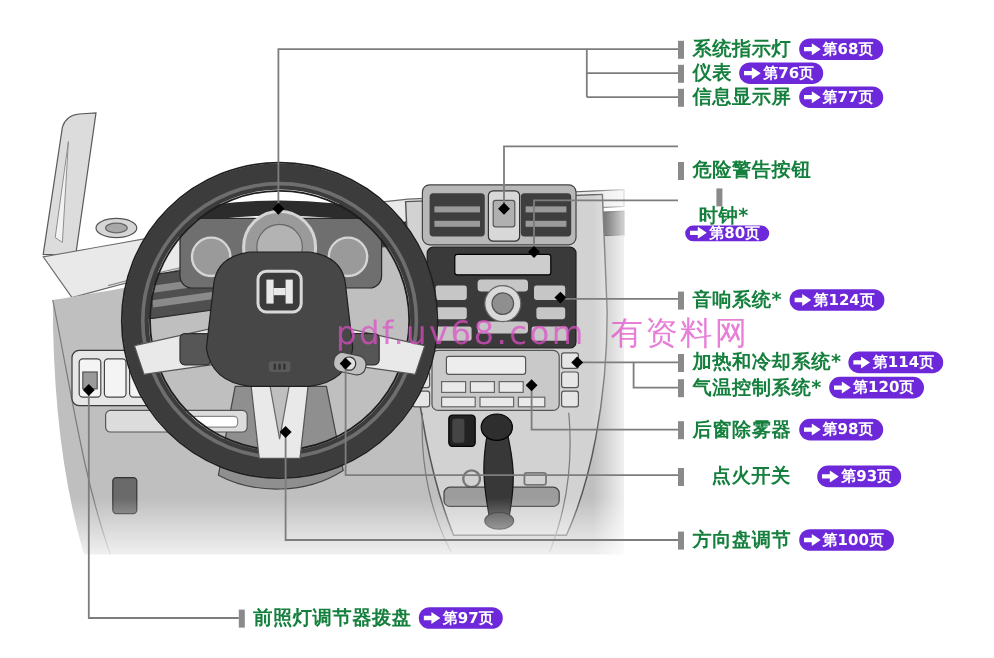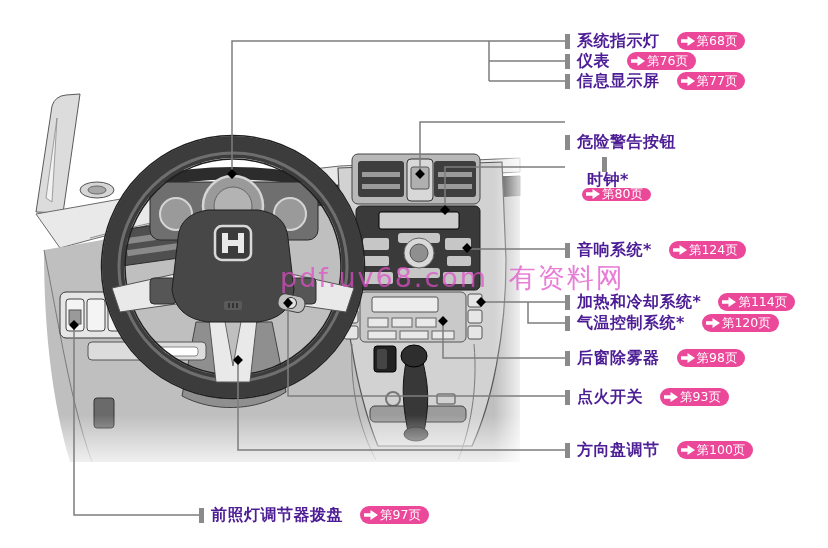--- a/index.html
+++ b/index.html
@@ -10,31 +10,31 @@
   .drawing{position:absolute;left:0;top:0;}
   .watermark{
     position:absolute;left:280px;top:260px;width:330px;
     font-size:27px;font-weight:500;letter-spacing:2px;word-spacing:10px;
     color:rgba(222,77,199,0.72);white-space:nowrap;z-index:3;pointer-events:none;
   }
   .callout-row{
     position:absolute;height:22px;display:flex;align-items:center;z-index:4;white-space:nowrap;
   }
   .tick{display:inline-block;width:5px;height:15px;background:#8a8a8a;margin-right:7px;flex:0 0 auto;}
-  .callout-label{font-size:16px;font-weight:700;color:#4c1d95;letter-spacing:0.5px;line-height:1;}
+  .callout-label{font-size:16px;font-weight:700;color:#15803d;letter-spacing:0.5px;line-height:1;}
   .page-badge{
-    display:inline-flex;align-items:center;gap:2px;margin-left:17px;
-    background:#ec4899;color:#fff;border-radius:9px;height:18px;padding:0 8px 0 4px;
-    font-size:12.5px;font-weight:400;line-height:1;
+    display:inline-flex;align-items:center;gap:2px;margin-left:6px;
+    background:#6d28d9;color:#fff;border-radius:9px;height:18px;padding:0 8px 0 4px;
+    font-size:12.5px;font-weight:700;line-height:1;
   }
   .page-badge svg{display:block;}
   .r0{left:565px;top:30px;}  .r1{left:565px;top:50px;}  .r2{left:565px;top:70px;}
   .r3{left:565px;top:111px;margin-top:20px;} .r4{left:565px;top:157px;flex-direction:column;} .r5{left:565px;top:239px;text-align:right;}
   .r6{left:565px;top:291px;} .r7{left:565px;top:312px;} .r8{left:565px;top:347px;}
-  .r9{left:565px;top:386px;} .r10{left:565px;top:439px;} .r11{left:199px;top:504px;}
+  .r9{left:565px;top:386px;gap:16px;} .r10{left:565px;top:439px;} .r11{left:199px;top:504px;}
 </style>
 </head>
 <body>
 
 <div class="stage">
 
   <svg class="drawing" width="828" height="548" viewBox="0 0 828 548">
     <defs>
       <linearGradient id="fadeV" x1="0" y1="0" x2="0" y2="1">
         <stop offset="0" stop-color="#ffffff" stop-opacity="0"></stop>

